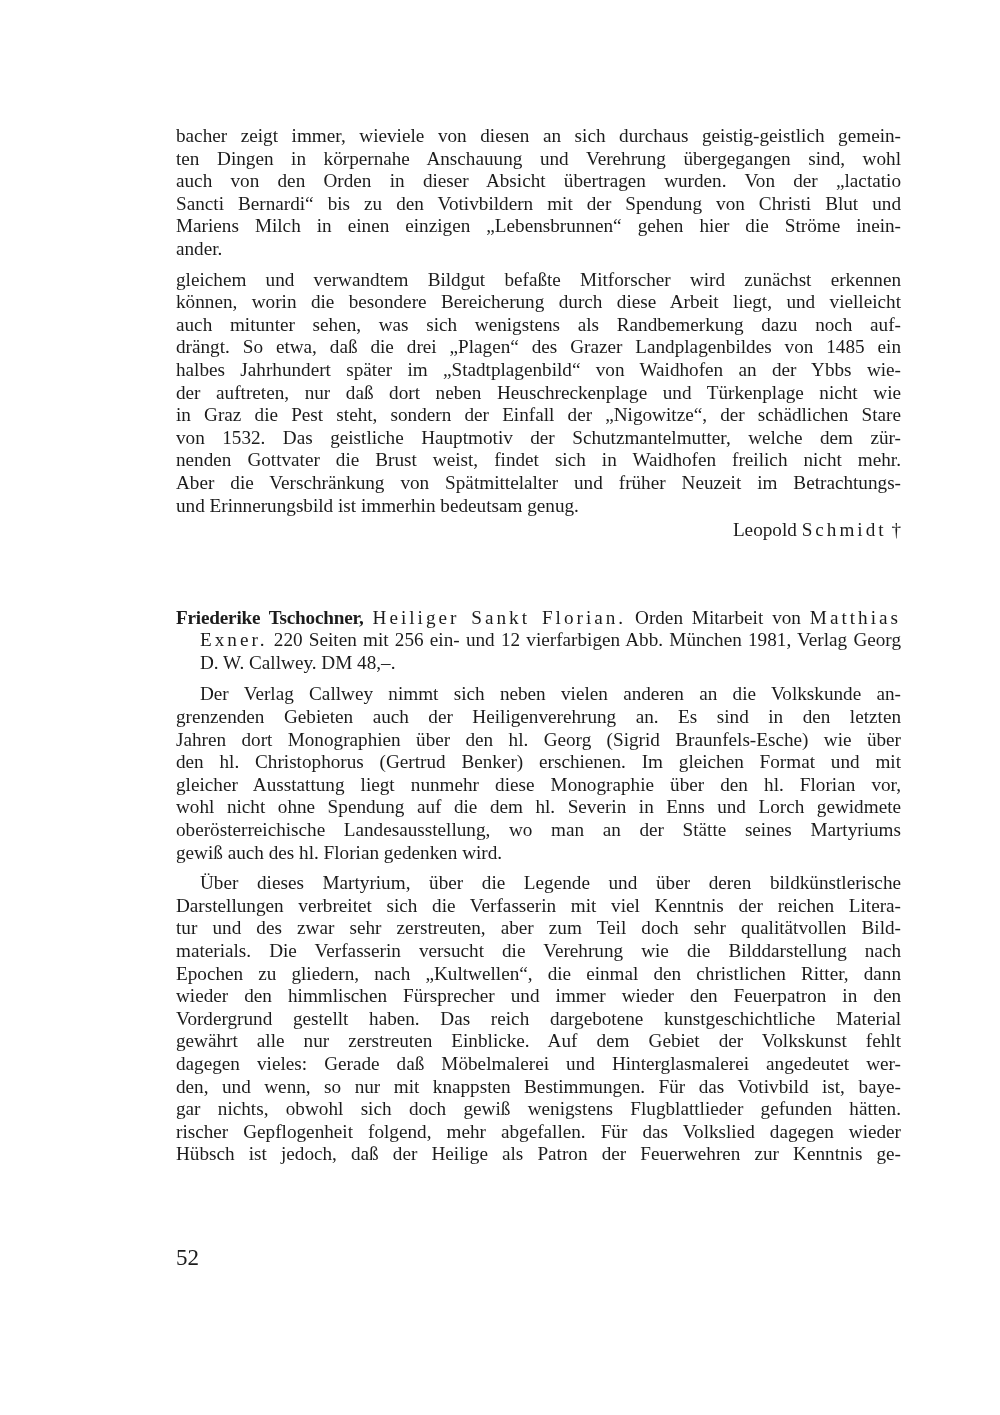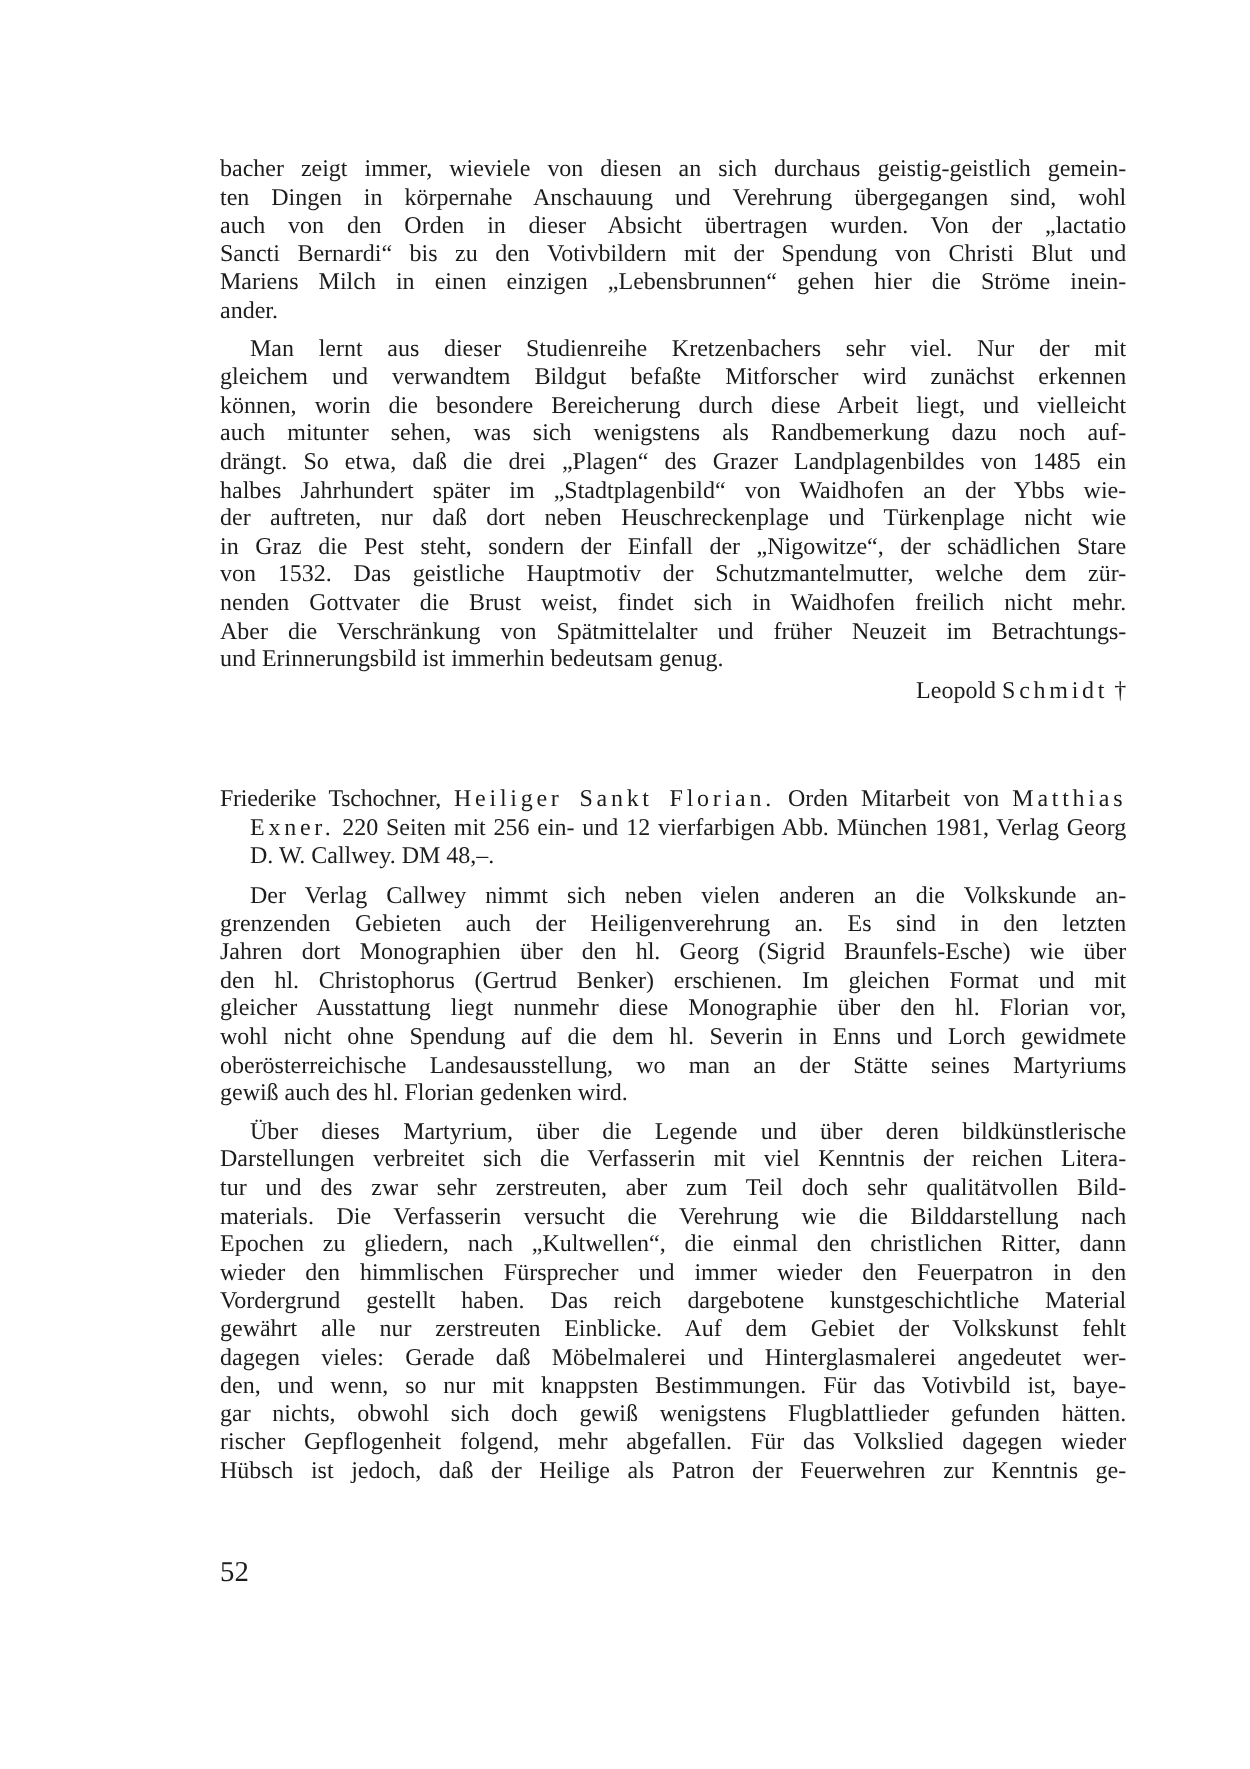--- a/index.html
+++ b/index.html
@@ -34,21 +34,21 @@
       margin-top: 2px;
       letter-spacing: 0;
     }
     .spaced { letter-spacing: 3px; }
     .review-head {
       margin-top: 65px;
       padding-left: 24px;
       text-indent: -24px;
       text-align: justify;
     }
-    .author { font-weight: normal; letter-spacing: -0.2px; }
+    .author { font-weight: bold; letter-spacing: -0.2px; }
     .review-body { margin-top: 9px; }
     .page-number {
       position: absolute;
       left: 176px;
       top: 1245px;
       font-size: 23px;
       line-height: 26px;
     }
     .line { display: block; text-align: justify; text-align-last: justify; }
     .line.last { text-align-last: left; }
@@ -61,21 +61,20 @@
   <p>
     <span class="line">bacher zeigt immer, wieviele von diesen an sich durchaus geistig-geistlich gemein-</span>
     <span class="line">ten Dingen in körpernahe Anschauung und Verehrung übergegangen sind, wohl</span>
     <span class="line">auch von den Orden in dieser Absicht übertragen wurden. Von der „lactatio</span>
     <span class="line">Sancti Bernardi“ bis zu den Votivbildern mit der Spendung von Christi Blut und</span>
     <span class="line">Mariens Milch in einen einzigen „Lebensbrunnen“ gehen hier die Ströme inein-</span>
     <span class="line last">ander.</span>
   </p>
 
   <p class="gap">
-    <span class="line" style="padding-left:24px">Man lernt aus dieser Studienreihe Kretzenbachers sehr viel. Nur der mit</span>
     <span class="line">gleichem und verwandtem Bildgut befaßte Mitforscher wird zunächst erkennen</span>
     <span class="line">können, worin die besondere Bereicherung durch diese Arbeit liegt, und vielleicht</span>
     <span class="line">auch mitunter sehen, was sich wenigstens als Randbemerkung dazu noch auf-</span>
     <span class="line">drängt. So etwa, daß die drei „Plagen“ des Grazer Landplagenbildes von 1485 ein</span>
     <span class="line">halbes Jahrhundert später im „Stadtplagenbild“ von Waidhofen an der Ybbs wie-</span>
     <span class="line">der auftreten, nur daß dort neben Heuschreckenplage und Türkenplage nicht wie</span>
     <span class="line">in Graz die Pest steht, sondern der Einfall der „Nigowitze“, der schädlichen Stare</span>
     <span class="line">von 1532. Das geistliche Hauptmotiv der Schutzmantelmutter, welche dem zür-</span>
     <span class="line">nenden Gottvater die Brust weist, findet sich in Waidhofen freilich nicht mehr.</span>
     <span class="line">Aber die Verschränkung von Spätmittelalter und früher Neuzeit im Betrachtungs-</span>

